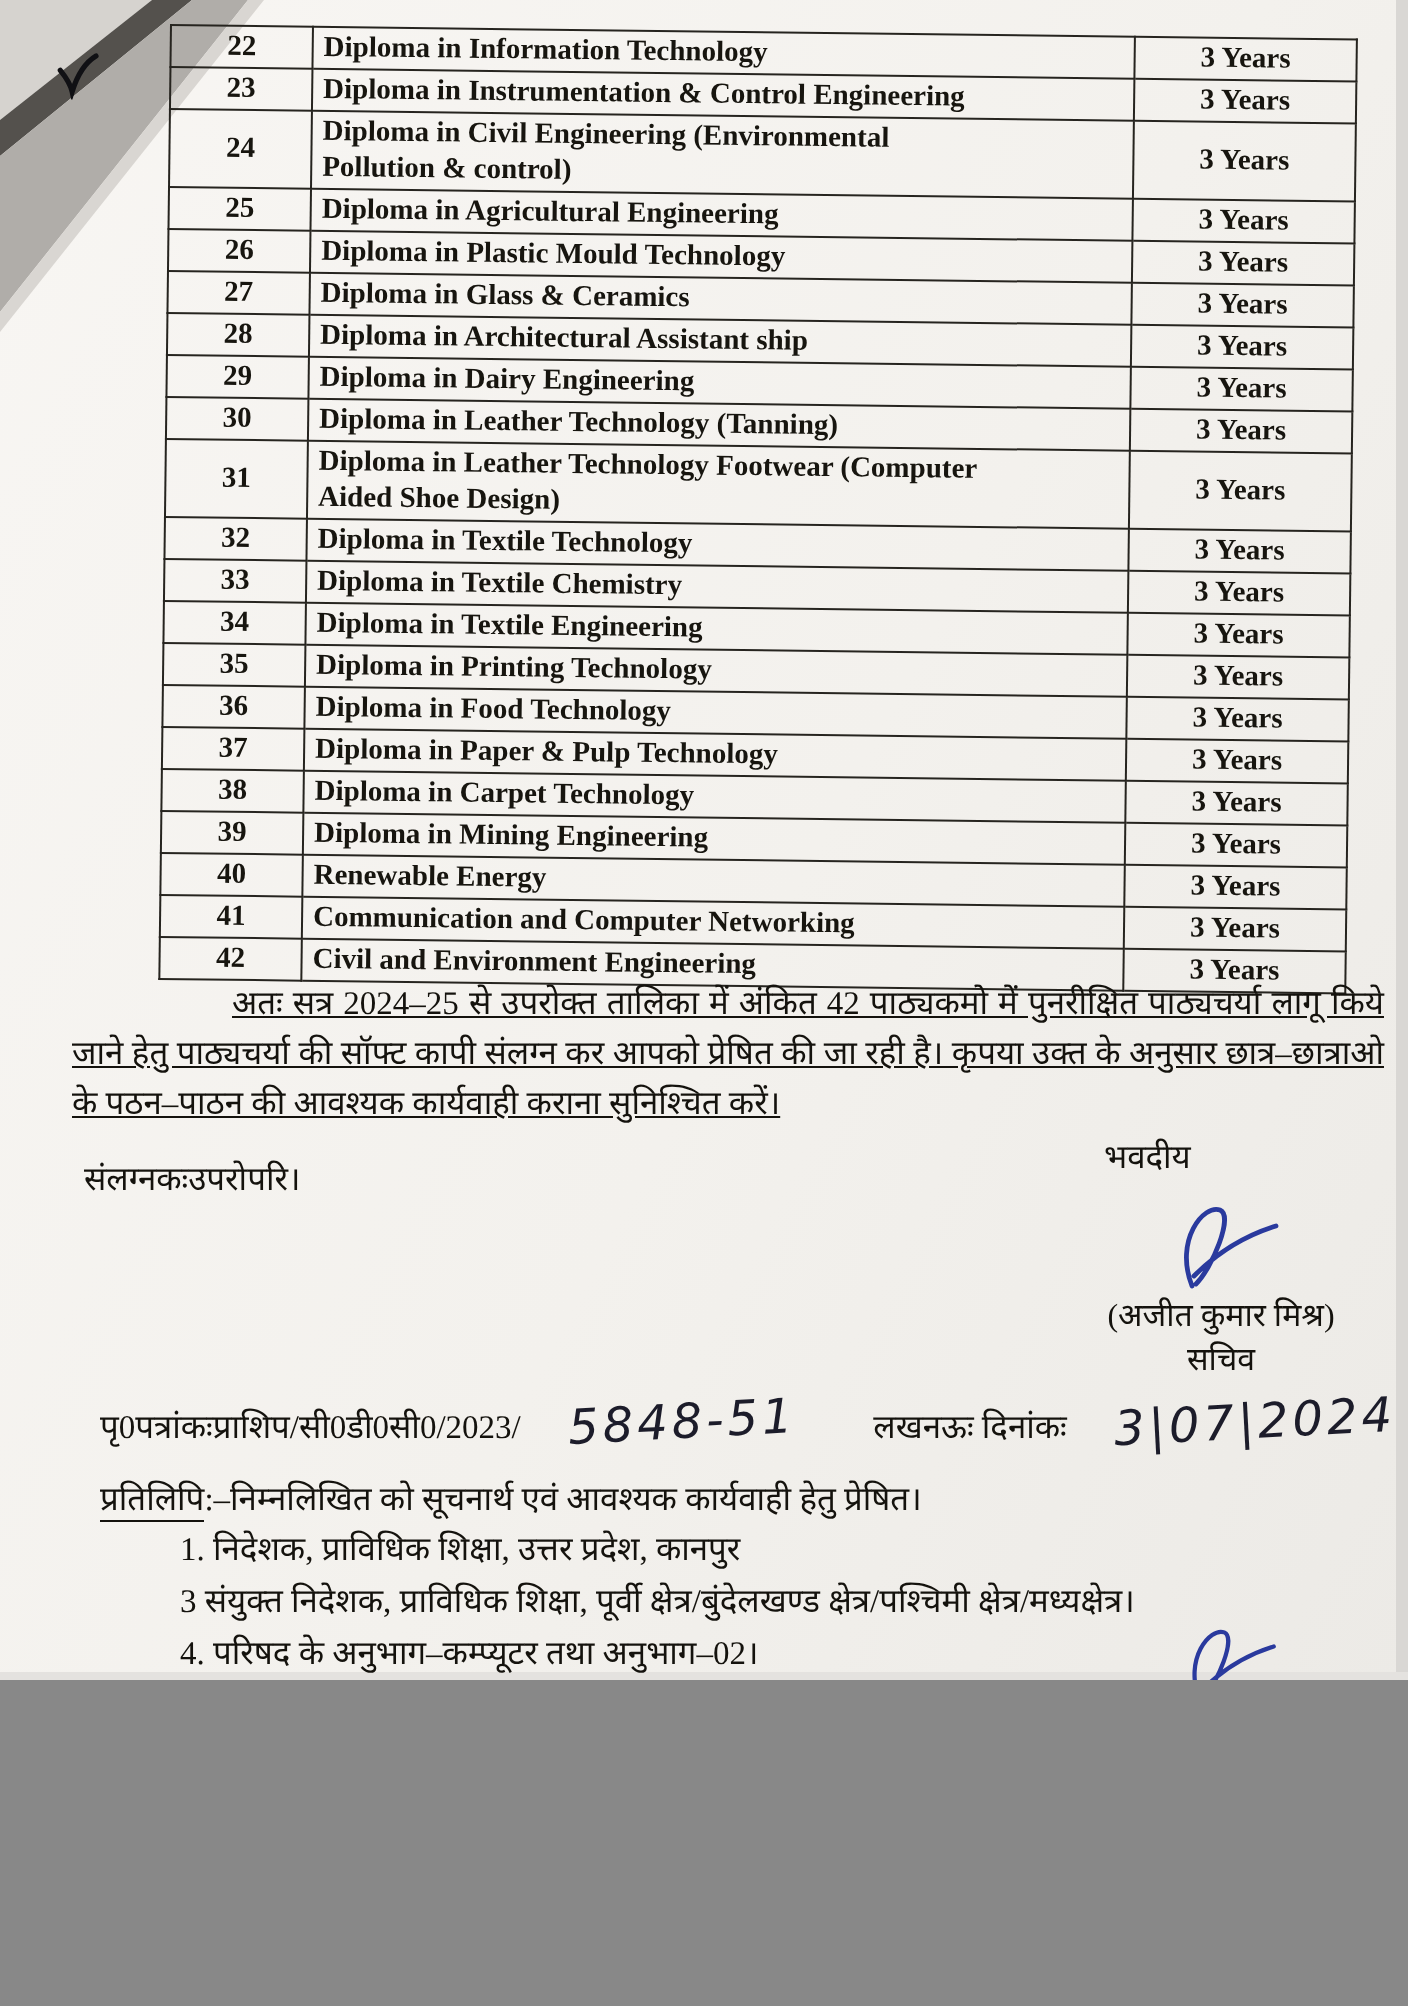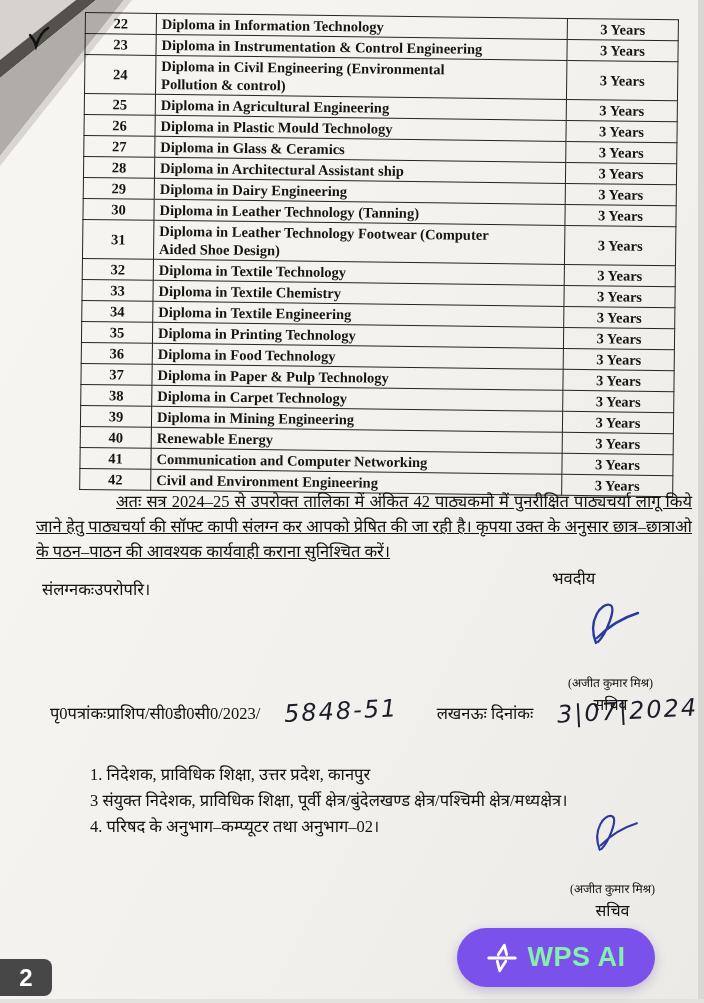--- a/index.html
+++ b/index.html
@@ -1,16 +1,16 @@
 <!DOCTYPE html>
 <html><head>
 <meta charset="utf-8">
 <style>
   html,body{margin:0;padding:0;background:#888;}
-  .screen{position:relative;width:704px;height:1003px;overflow:hidden;
+  .screen{position:relative;width:704px;height:840px;overflow:hidden;
           font-family:"Liberation Serif",serif;
           background:linear-gradient(118deg,#f8f6f3 0%,#f3f1ed 55%,#ecEAe6 100%);}
   .edge-right{position:absolute;right:0;top:0;width:6px;height:100%;background:#d9d7d4;}
   .edge-bottom{position:absolute;left:0;bottom:0;width:100%;height:4px;background:#e4e2df;}
 
   
   .corner-art{position:absolute;left:0;top:0;width:150px;height:180px;pointer-events:none;}
   .corner-art div{position:absolute;left:0;top:0;width:150px;height:180px;}
   .c1{clip-path:polygon(0px 0px,76px 0px,0px 60px);background:#d6d3cf;}
   .c2{clip-path:polygon(76px 0px,96px 0px,0px 78px,0px 60px);background:#54514d;}
@@ -31,21 +31,21 @@
   
   .hi{color:#14120d;font-size:16.5px;}
   .body-par{position:absolute;left:36px;top:489px;width:656px;line-height:25px;
             text-align:justify;text-indent:80px;text-decoration:underline;}
   .enclosure{position:absolute;left:42px;top:577px;}
   .closing{position:absolute;left:552px;top:566px;}
 
   .sign-block{position:absolute;width:185px;text-align:center;}
   .sign1{left:518px;top:598px;}
   .sign2{left:520px;top:810px;}
-  .sign-block .name{display:block;font-size:12px;line-height:22px;margin-top:24px;}
+  .sign-block .name{display:block;font-size:16px;line-height:22px;}
   .sign-block .title{display:block;font-size:16px;line-height:22px;}
   .sig-svg{display:block;margin:0 auto -2px auto;}
 
   .ref-line{position:absolute;left:50px;top:697px;width:650px;display:flex;
             align-items:baseline;gap:24px;white-space:nowrap;}
   .handwrit{font-family:"DejaVu Sans",sans-serif;font-style:italic;font-size:24px;
             letter-spacing:2px;color:#1c1c2a;transform:rotate(-3deg);}
   .copy-head{position:absolute;left:50px;top:737px;}
   .copy-head .ul{border-bottom:1.4px solid #14120d;padding-bottom:1px;}
   .copy-list{position:absolute;left:54px;top:762px;width:640px;margin-left:36px;}
@@ -225,20 +225,23 @@
     <span class="hi title">सचिव</span>
   </div>
 
   <div class="ref-line">
     <span class="hi">पृ0पत्रांकःप्राशिप/सी0डी0सी0/2023/</span>
     <span class="handwrit">5848-51</span>
     <span class="hi" style="margin-left:14px">लखनऊः दिनांकः</span>
     <span class="handwrit">3|07|2024</span>
   </div>
 
+  <div class="hi copy-head">
+    <span class="ul">प्रतिलिपि</span><span>:–निम्नलिखित को सूचनार्थ एवं आवश्यक कार्यवाही हेतु प्रेषित।</span>
+  </div>
 
   <div class="hi copy-list">
 
       <div class="copy-item">1. निदेशक, प्राविधिक शिक्षा, उत्तर प्रदेश, कानपुर</div>
 
 
       <div class="copy-item">3 संयुक्त निदेशक, प्राविधिक शिक्षा, पूर्वी क्षेत्र/बुंदेलखण्ड क्षेत्र/पश्चिमी क्षेत्र/मध्यक्षेत्र।</div>
 
       <div class="copy-item">4. परिषद के अनुभाग–कम्प्यूटर तथा अनुभाग–02।</div>
     </div>

